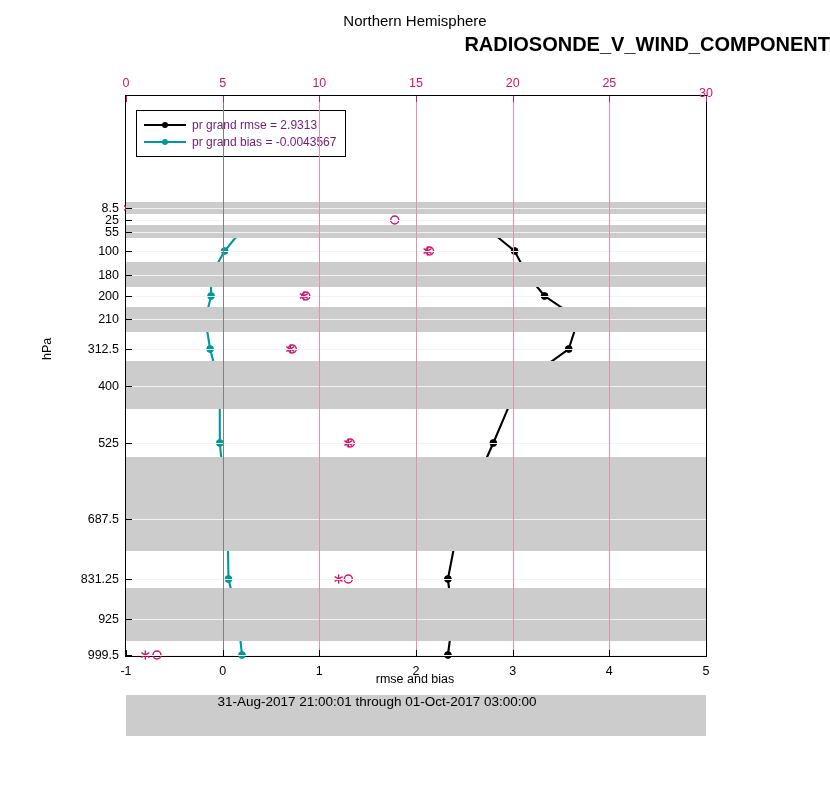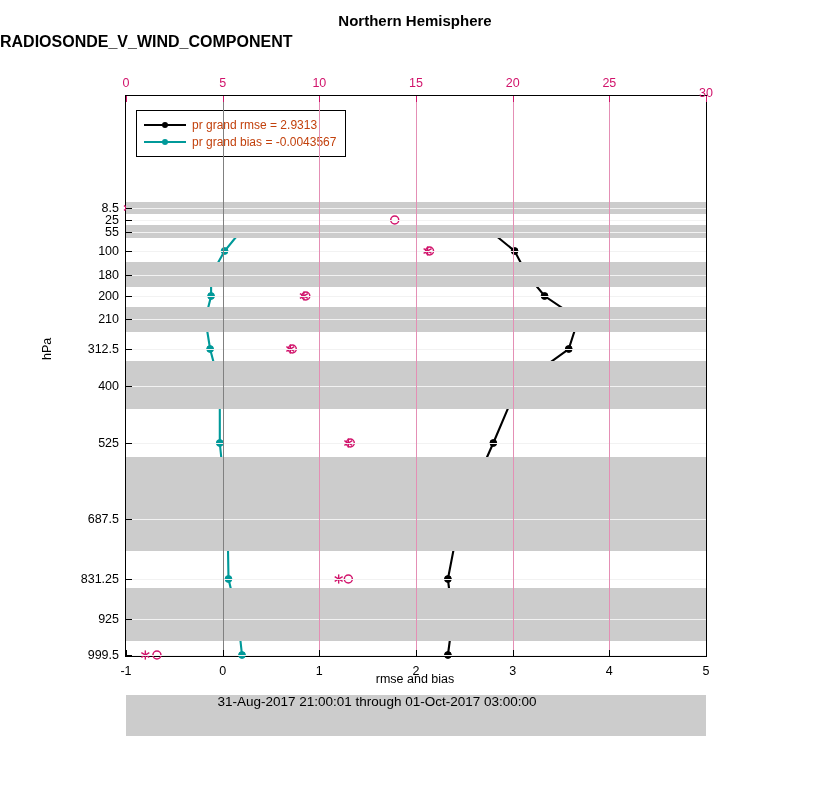--- a/index.html
+++ b/index.html
@@ -1,20 +1,20 @@
 <!DOCTYPE html>
 <html><head>
 <meta charset="utf-8">
 <style>
   html,body{margin:0;padding:0;background:#ffffff;}
   body{width:830px;height:800px;font-family:"Liberation Sans",sans-serif;color:#000;}
   #root{position:relative;width:830px;height:800px;}
 
-  .title1{position:absolute;left:0;top:12px;width:830px;text-align:center;font-size:15px;font-weight:bold;}
-  .title2{position:absolute;left:0;top:33px;width:830px;text-align:left;font-size:16px;font-weight:bold;}
+  .title1{position:absolute;left:0;top:12px;width:830px;text-align:center;font-size:15px;font-weight:normal;}
+  .title2{position:absolute;left:0;top:33px;width:830px;text-align:right;font-size:20px;font-weight:bold;}
   .toptitle{position:absolute;left:0;top:61px;width:830px;text-align:center;font-size:12.5px;color:#d1136b;}
 
   .plot{position:absolute;left:125px;top:95px;width:580px;height:560px;border:1px solid #000;background:#fff;}
 
   .band{position:absolute;left:0;width:100%;background:#cccccc;}
   .gridv{position:absolute;top:0;height:100%;width:1px;background:#e48fb5;}
   .gridv.zero{background:#808080;width:1px;}
   .gridh{position:absolute;left:0;width:100%;height:1px;background:#f2f2f2;}
 
   .xtick-top{position:absolute;top:-20px;transform:translateX(-50%);font-size:12.5px;color:#d1136b;}
@@ -24,21 +24,21 @@
   .tickmark-bot{position:absolute;bottom:0;width:1px;height:6px;background:#000;}
   .tickmark-left{position:absolute;left:0;width:6px;height:1px;background:#000;}
 
   .ylabel{position:absolute;left:40px;top:360px;font-size:12.5px;transform:rotate(-90deg);transform-origin:left top;}
   .xlabel{position:absolute;left:0;top:672px;width:830px;text-align:center;font-size:12.5px;}
   .daterange{position:absolute;left:0;top:694px;width:754px;text-align:center;font-size:13.5px;}
   .datafile{position:absolute;left:0;top:765px;width:830px;text-align:center;font-size:7.5px;}
 
   .legend{position:absolute;left:10px;top:14px;border:1px solid #000;background:#fff;padding:5px 9px 6px 7px;}
   .legrow{display:flex;align-items:center;height:17px;}
-  .legtxt{font-size:12px;color:#c2410c;margin-left:6px;}
+  .legtxt{font-size:12px;color:#701a75;margin-left:6px;}
   .legline{width:42px;height:2px;position:relative;}
   .legline .dot{position:absolute;top:50%;left:50%;width:6px;height:6px;border-radius:50%;transform:translate(-50%,-50%);}
 
   svg.overlay{position:absolute;left:0;top:0;width:100%;height:100%;overflow:visible;}
 </style>
 </head>
 <body>
 
 <div id="root">
 

